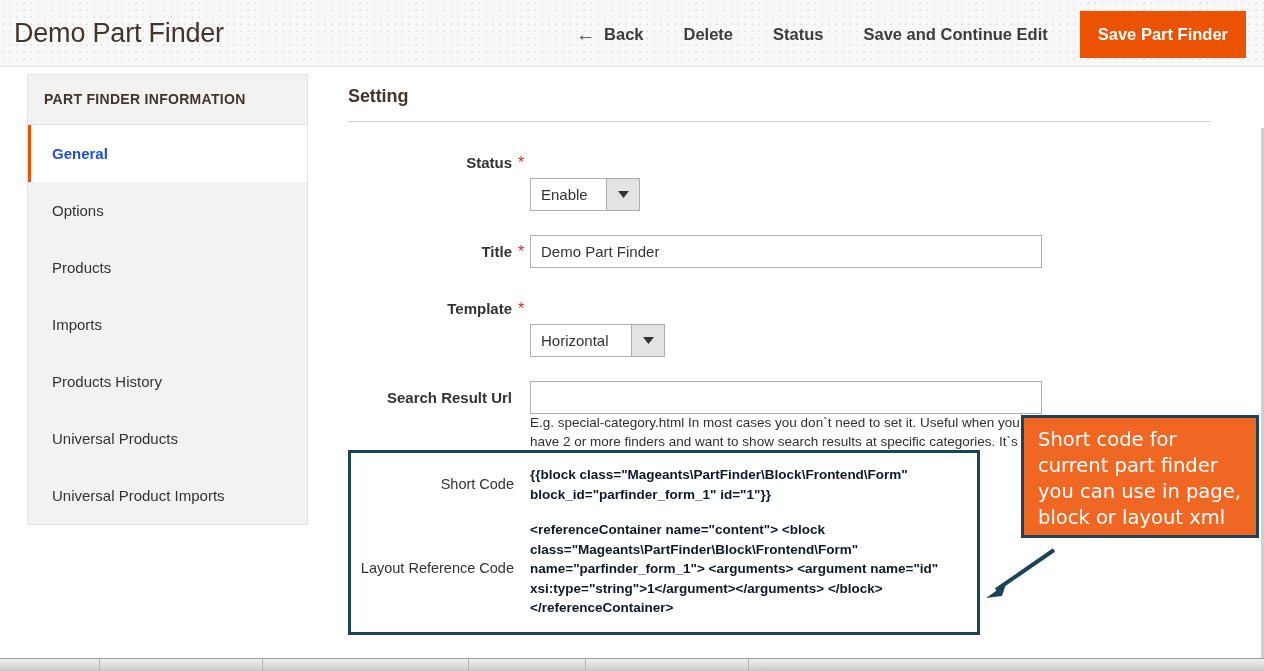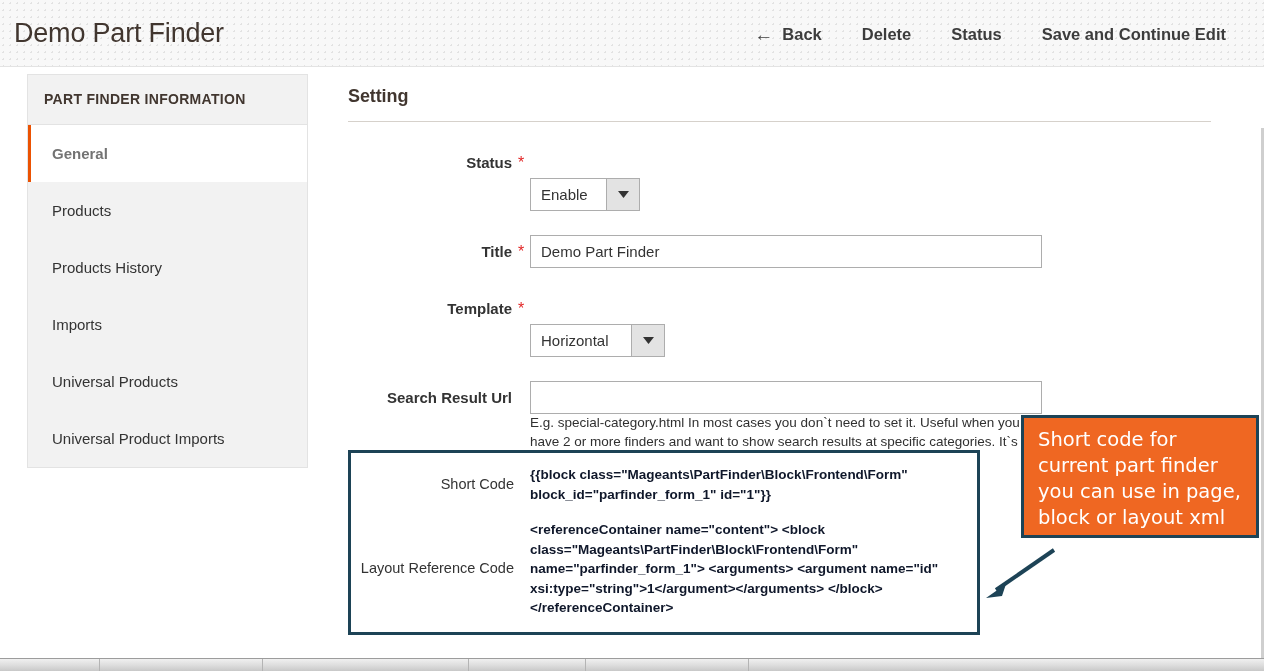--- a/index.html
+++ b/index.html
@@ -124,21 +124,21 @@
     cursor: pointer;
     position: relative;
     border-left: 3px solid transparent;
     box-sizing: border-box;
     line-height: 21px;
   }
   .sidebar-item.active {
     background: #ffffff;
     border-left: 3px solid #eb5202;
     font-weight: bold;
-    color: #737373;
+    color: #1d4ed8;
   }
 
   
   .content {
     position: absolute;
     left: 348px;
     top: 86px;
     width: 900px;
   }
   .section-title {
@@ -325,37 +325,41 @@
   <div class="page-header">
     <div class="page-title">Demo Part Finder</div>
 
     <div class="header-actions">
       <button class="hdr-btn back">
         <span class="back-arrow">←</span><span>Back</span>
       </button>
       <button class="hdr-btn">Delete</button>
       <button class="hdr-btn">Status</button>
       <button class="hdr-btn">Save and Continue Edit</button>
+      <button class="hdr-btn-primary">Save Part Finder</button>
     </div>
   </div>
 
   <div class="sidebar">
     <div class="sidebar-heading">PART FINDER INFORMATION</div>
     <ul class="sidebar-list">
       <li class="sidebar-item active">
         <span>General</span>
       </li>
       <li class="sidebar-item">
+        <span>Options</span>
+      </li>
+      <li class="sidebar-item">
         <span>Products</span>
       </li>
       <li class="sidebar-item">
+        <span>Imports</span>
+      </li>
+      <li class="sidebar-item">
         <span>Products History</span>
-      </li>
-      <li class="sidebar-item">
-        <span>Imports</span>
       </li>
       <li class="sidebar-item">
         <span>Universal Products</span>
       </li>
       <li class="sidebar-item">
         <span>Universal Product Imports</span>
       </li>
     </ul>
   </div>
 

